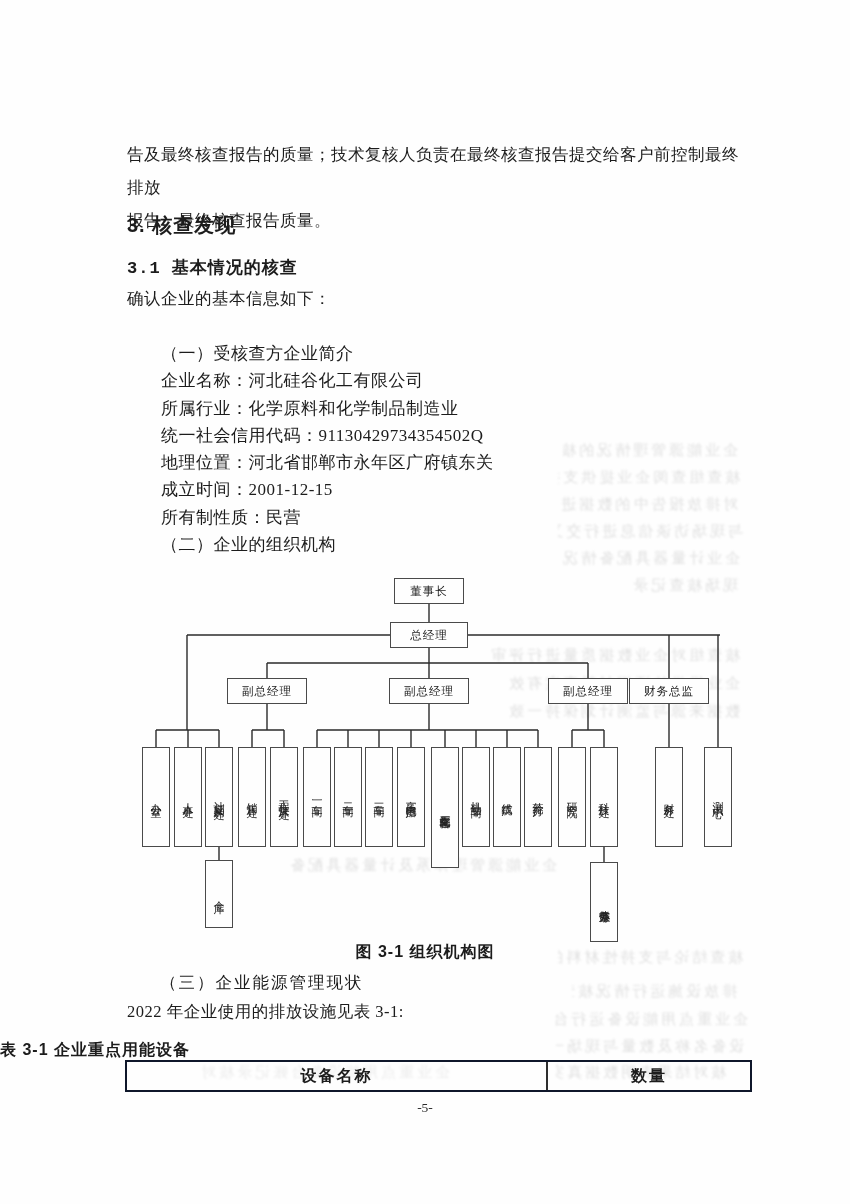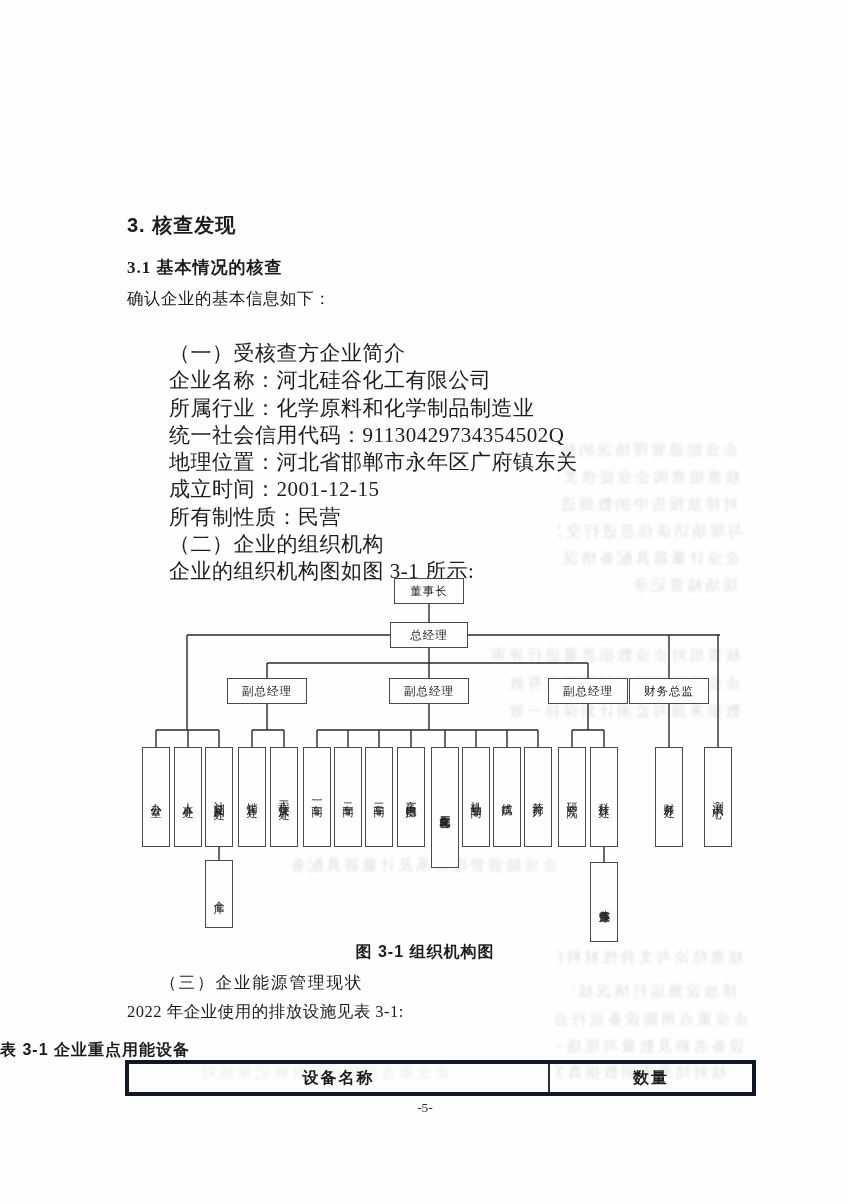--- a/index.html
+++ b/index.html
@@ -11,35 +11,35 @@
     overflow:hidden;
     font-family:"Liberation Serif","DejaVu Serif",serif;
     color:#1c1c1c;
   }
   
   .abs{position:absolute;}
   .cont{left:127px;top:138px;width:614px;font-size:16.5px;line-height:33px;letter-spacing:0.5px;}
   .h1{left:127px;top:212px;font-size:20px;font-weight:bold;
       font-family:"Liberation Sans","DejaVu Sans",sans-serif;letter-spacing:1px;}
   .h2{left:127px;top:256px;font-size:17px;font-weight:bold;
-      font-family:Liberation Serif, serif;letter-spacing:1px;}
+      font-family:Liberation Mono, monospace;letter-spacing:1px;}
   .intro{left:127px;top:284px;width:616px;font-size:16.5px;line-height:29px;letter-spacing:0.5px;}
   .intro .ind{text-indent:2em;}
-  .infolist{left:127px;top:340px;width:614px;font-size:21px;line-height:27.3px;letter-spacing:0.5px;}
+  .infolist{left:127px;top:340px;width:614px;font-size:17px;line-height:27.3px;letter-spacing:0.5px;}
   .infolist div{padding-left:2em;}
   .figcap{left:0;top:942px;width:850px;text-align:center;font-size:16px;font-weight:bold;
       font-family:"Liberation Sans","DejaVu Sans",sans-serif;letter-spacing:1px;}
   .sec3{left:127px;top:972px;font-size:16.5px;letter-spacing:2px;padding-left:2em;}
   .sec3note{left:127px;top:1001px;font-size:16.5px;letter-spacing:0.5px;}
   .tabletitle{left:0;top:1040px;width:850px;text-align:left;font-size:16px;font-weight:bold;
       font-family:"Liberation Sans","DejaVu Sans",sans-serif;letter-spacing:1px;}
   .pagenum{left:0;top:1100px;width:850px;text-align:center;font-size:13.5px;color:#2a2a2a;}
 
   
-  .etable{left:125px;top:1060px;width:623px;height:28px;border:4px solid #0f172a;display:flex;background:transparent;}
+  .etable{left:125px;top:1060px;width:623px;height:28px;border:2px solid #0f172a;display:flex;background:transparent;}
   .etable .c1{width:419px;border-right:2px solid #2e2e2e;display:flex;align-items:center;justify-content:center;}
   .etable .c2{flex:1;display:flex;align-items:center;justify-content:center;}
   .etable .hcell{font-size:16px;font-weight:bold;
       font-family:"Liberation Sans","DejaVu Sans",sans-serif;letter-spacing:2px;}
 
   
   .org{left:125px;top:570px;width:620px;height:378px;}
   .org svg{position:absolute;left:0;top:0;z-index:1;}
   .node{
     position:absolute;z-index:2;background:#fefefe;border:1px solid #4a4a4a;
@@ -74,38 +74,41 @@
   <div class="ghost" style="left:458px;top:674px;width:282px;">企业提供的证据材料真实有效</div>
   <div class="ghost" style="left:463px;top:702px;width:277px;">数据来源与监测计划保持一致</div>
   <div class="ghost" style="left:237px;top:856px;width:320px;">企业能源管理体系及计量器具配备</div>
   <div class="ghost" style="left:558px;top:948px;width:185px;">核查结论与支持性材料的核对</div>
   <div class="ghost" style="left:572px;top:982px;width:165px;">排放设施运行情况核查记录</div>
   <div class="ghost" style="left:556px;top:1010px;width:192px;">企业重点用能设备运行台账核对</div>
   <div class="ghost" style="left:556px;top:1037px;width:188px;">设备名称及数量与现场一致情况</div>
   <div class="ghost" style="left:556px;top:1063px;width:170px;">核对结果表明数据真实</div>
   <div class="ghost" style="left:150px;top:1063px;width:300px;opacity:0.16;">企业重点用能设备台账记录核对</div>
 
+  <div class="abs cont">
+    <div>告及最终核查报告的质量；技术复核人负责在最终核查报告提交给客户前控制最终排放</div>
+    <div>报告、最终核查报告质量。</div>
+  </div>
 
   <div class="abs h1">3. 核查发现</div>
   <div class="abs h2">3.1 基本情况的核查</div>
 
   <div class="abs intro">
     <div>确认企业的基本信息如下：</div>
   </div>
 
   <div class="abs infolist">
     <div>（一）受核查方企业简介</div>
     <div>企业名称：河北硅谷化工有限公司</div>
     <div>所属行业：化学原料和化学制品制造业</div>
     <div>统一社会信用代码：91130429734354502Q</div>
     <div>地理位置：河北省邯郸市永年区广府镇东关</div>
     <div>成立时间：2001-12-15</div>
     <div>所有制性质：民营</div>
     <div>（二）企业的组织机构</div>
-    <div>企业的组织机构图如图 3-1 所示:</div>
   </div>
 
   <div class="abs org">
     <svg width="620" height="378" viewBox="0 0 620 378">
       <g stroke="#2b2b2b" stroke-width="1.4" fill="none">
         <path d="M304 34 V52"></path>
         <path d="M62 65 H595"></path>
         <path d="M62 65 V160 M31 160 H94 M31 160 V177 M63 160 V177 M94 160 V177"></path>
         <path d="M544 65 V108 M593 65 V177"></path>
         <path d="M304 78 V93 M142 93 H463 M142 93 V108 M304 93 V108 M463 93 V108"></path>

